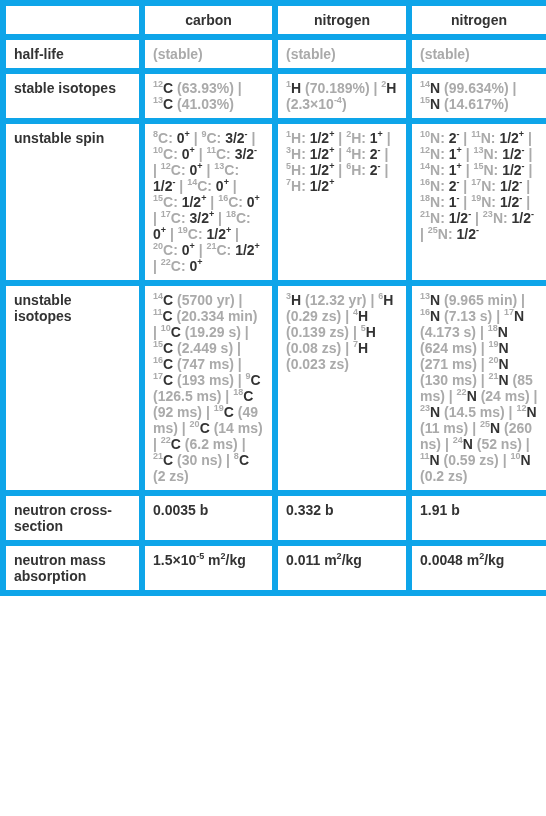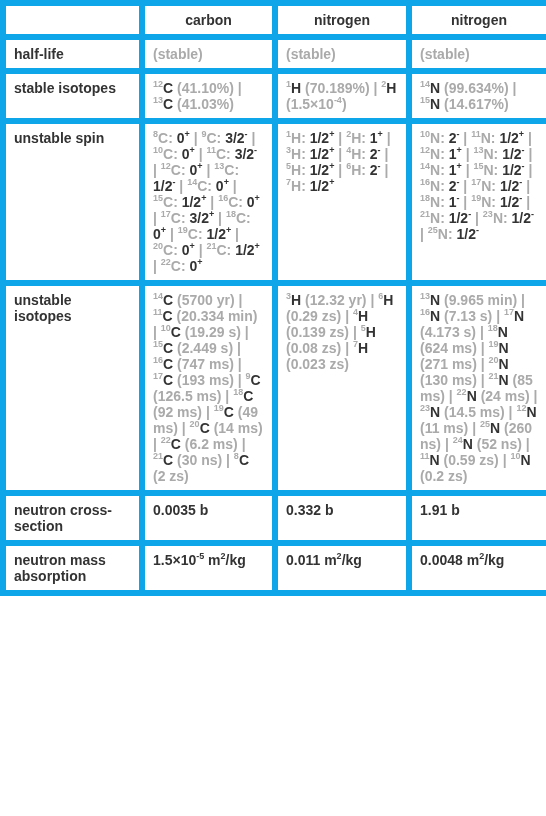--- a/index.html
+++ b/index.html
@@ -39,22 +39,22 @@
   <tbody>
     <tr>
       <td>half-life</td>
       <td class="muted">(stable)</td>
       <td class="muted">(stable)</td>
       <td class="muted">(stable)</td>
     </tr>
 
     <tr>
       <td>stable isotopes</td>
-      <td><sup class="muted">12</sup><span class="dark">C</span><span class="muted"> (41.10%)</span><span class="sep"> | </span><sup class="muted">13</sup><span class="dark">C</span><span class="muted"> (41.03%)</span></td>
-      <td><sup class="muted">1</sup><span class="dark">H</span><span class="muted"> (70.189%)</span><span class="sep"> | </span><sup class="muted">2</sup><span class="dark">H</span><span class="muted"> (1.5×10</span><sup class="muted">-4</sup><span class="muted">)</span></td>
+      <td><sup class="muted">12</sup><span class="dark">C</span><span class="muted"> (63.93%)</span><span class="sep"> | </span><sup class="muted">13</sup><span class="dark">C</span><span class="muted"> (41.03%)</span></td>
+      <td><sup class="muted">1</sup><span class="dark">H</span><span class="muted"> (70.189%)</span><span class="sep"> | </span><sup class="muted">2</sup><span class="dark">H</span><span class="muted"> (2.3×10</span><sup class="muted">-4</sup><span class="muted">)</span></td>
       <td><sup class="muted">14</sup><span class="dark">N</span><span class="muted"> (99.634%)</span><span class="sep"> | </span><sup class="muted">15</sup><span class="dark">N</span><span class="muted"> (14.617%)</span></td>
     </tr>
 
     <tr>
       <td>unstable spin</td>
       <td><span class="muted"><sup>8</sup>C: </span><span class="dark">0</span><sup class="dark">+</sup><span class="sep"> | </span><span class="muted"><sup>9</sup>C: </span><span class="dark">3/2</span><sup class="dark">-</sup><span class="sep"> | </span><span class="muted"><sup>10</sup>C: </span><span class="dark">0</span><sup class="dark">+</sup><span class="sep"> | </span><span class="muted"><sup>11</sup>C: </span><span class="dark">3/2</span><sup class="dark">-</sup><span class="sep"> | </span><span class="muted"><sup>12</sup>C: </span><span class="dark">0</span><sup class="dark">+</sup><span class="sep"> | </span><span class="muted"><sup>13</sup>C: </span><span class="dark">1/2</span><sup class="dark">-</sup><span class="sep"> | </span><span class="muted"><sup>14</sup>C: </span><span class="dark">0</span><sup class="dark">+</sup><span class="sep"> | </span><span class="muted"><sup>15</sup>C: </span><span class="dark">1/2</span><sup class="dark">+</sup><span class="sep"> | </span><span class="muted"><sup>16</sup>C: </span><span class="dark">0</span><sup class="dark">+</sup><span class="sep"> | </span><span class="muted"><sup>17</sup>C: </span><span class="dark">3/2</span><sup class="dark">+</sup><span class="sep"> | </span><span class="muted"><sup>18</sup>C: </span><span class="dark">0</span><sup class="dark">+</sup><span class="sep"> | </span><span class="muted"><sup>19</sup>C: </span><span class="dark">1/2</span><sup class="dark">+</sup><span class="sep"> | </span><span class="muted"><sup>20</sup>C: </span><span class="dark">0</span><sup class="dark">+</sup><span class="sep"> | </span><span class="muted"><sup>21</sup>C: </span><span class="dark">1/2</span><sup class="dark">+</sup><span class="sep"> | </span><span class="muted"><sup>22</sup>C: </span><span class="dark">0</span><sup class="dark">+</sup></td>
       <td><span class="muted"><sup>1</sup>H: </span><span class="dark">1/2</span><sup class="dark">+</sup><span class="sep"> | </span><span class="muted"><sup>2</sup>H: </span><span class="dark">1</span><sup class="dark">+</sup><span class="sep"> | </span><span class="muted"><sup>3</sup>H: </span><span class="dark">1/2</span><sup class="dark">+</sup><span class="sep"> | </span><span class="muted"><sup>4</sup>H: </span><span class="dark">2</span><sup class="dark">-</sup><span class="sep"> | </span><span class="muted"><sup>5</sup>H: </span><span class="dark">1/2</span><sup class="dark">+</sup><span class="sep"> | </span><span class="muted"><sup>6</sup>H: </span><span class="dark">2</span><sup class="dark">-</sup><span class="sep"> | </span><span class="muted"><sup>7</sup>H: </span><span class="dark">1/2</span><sup class="dark">+</sup></td>
       <td><span class="muted"><sup>10</sup>N: </span><span class="dark">2</span><sup class="dark">-</sup><span class="sep"> | </span><span class="muted"><sup>11</sup>N: </span><span class="dark">1/2</span><sup class="dark">+</sup><span class="sep"> | </span><span class="muted"><sup>12</sup>N: </span><span class="dark">1</span><sup class="dark">+</sup><span class="sep"> | </span><span class="muted"><sup>13</sup>N: </span><span class="dark">1/2</span><sup class="dark">-</sup><span class="sep"> | </span><span class="muted"><sup>14</sup>N: </span><span class="dark">1</span><sup class="dark">+</sup><span class="sep"> | </span><span class="muted"><sup>15</sup>N: </span><span class="dark">1/2</span><sup class="dark">-</sup><span class="sep"> | </span><span class="muted"><sup>16</sup>N: </span><span class="dark">2</span><sup class="dark">-</sup><span class="sep"> | </span><span class="muted"><sup>17</sup>N: </span><span class="dark">1/2</span><sup class="dark">-</sup><span class="sep"> | </span><span class="muted"><sup>18</sup>N: </span><span class="dark">1</span><sup class="dark">-</sup><span class="sep"> | </span><span class="muted"><sup>19</sup>N: </span><span class="dark">1/2</span><sup class="dark">-</sup><span class="sep"> | </span><span class="muted"><sup>21</sup>N: </span><span class="dark">1/2</span><sup class="dark">-</sup><span class="sep"> | </span><span class="muted"><sup>23</sup>N: </span><span class="dark">1/2</span><sup class="dark">-</sup><span class="sep"> | </span><span class="muted"><sup>25</sup>N: </span><span class="dark">1/2</span><sup class="dark">-</sup></td>
     </tr>
 

